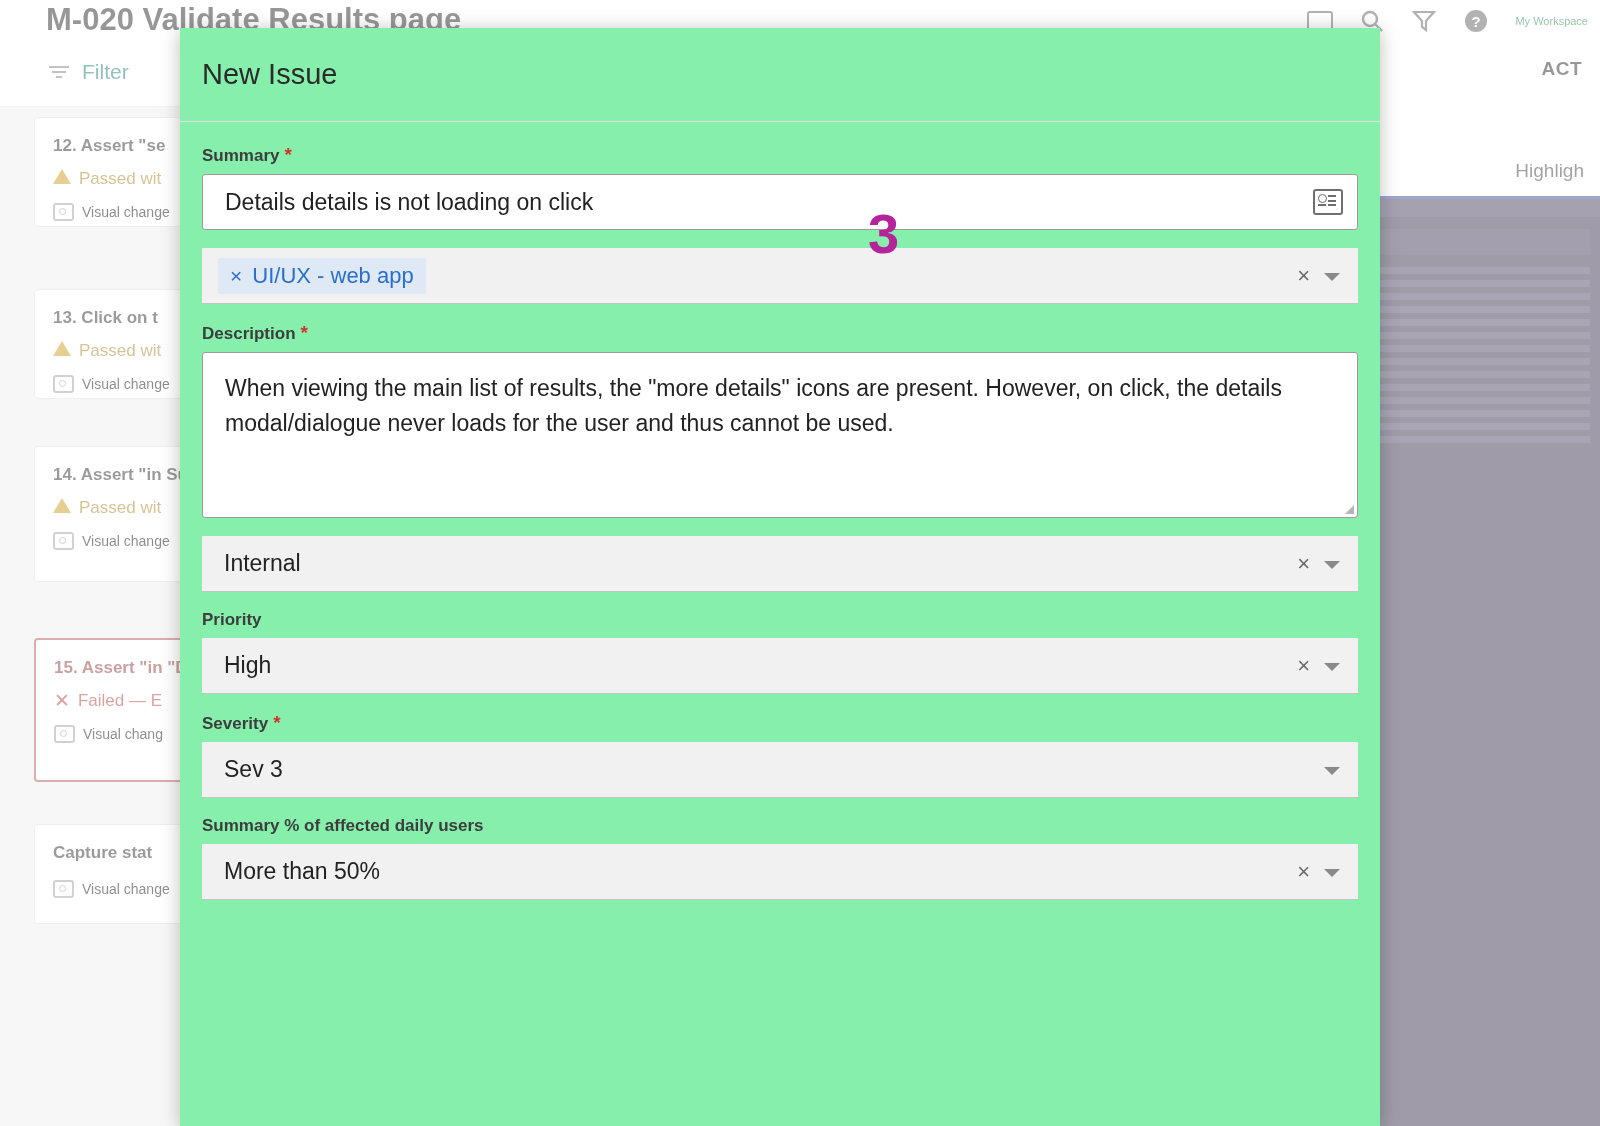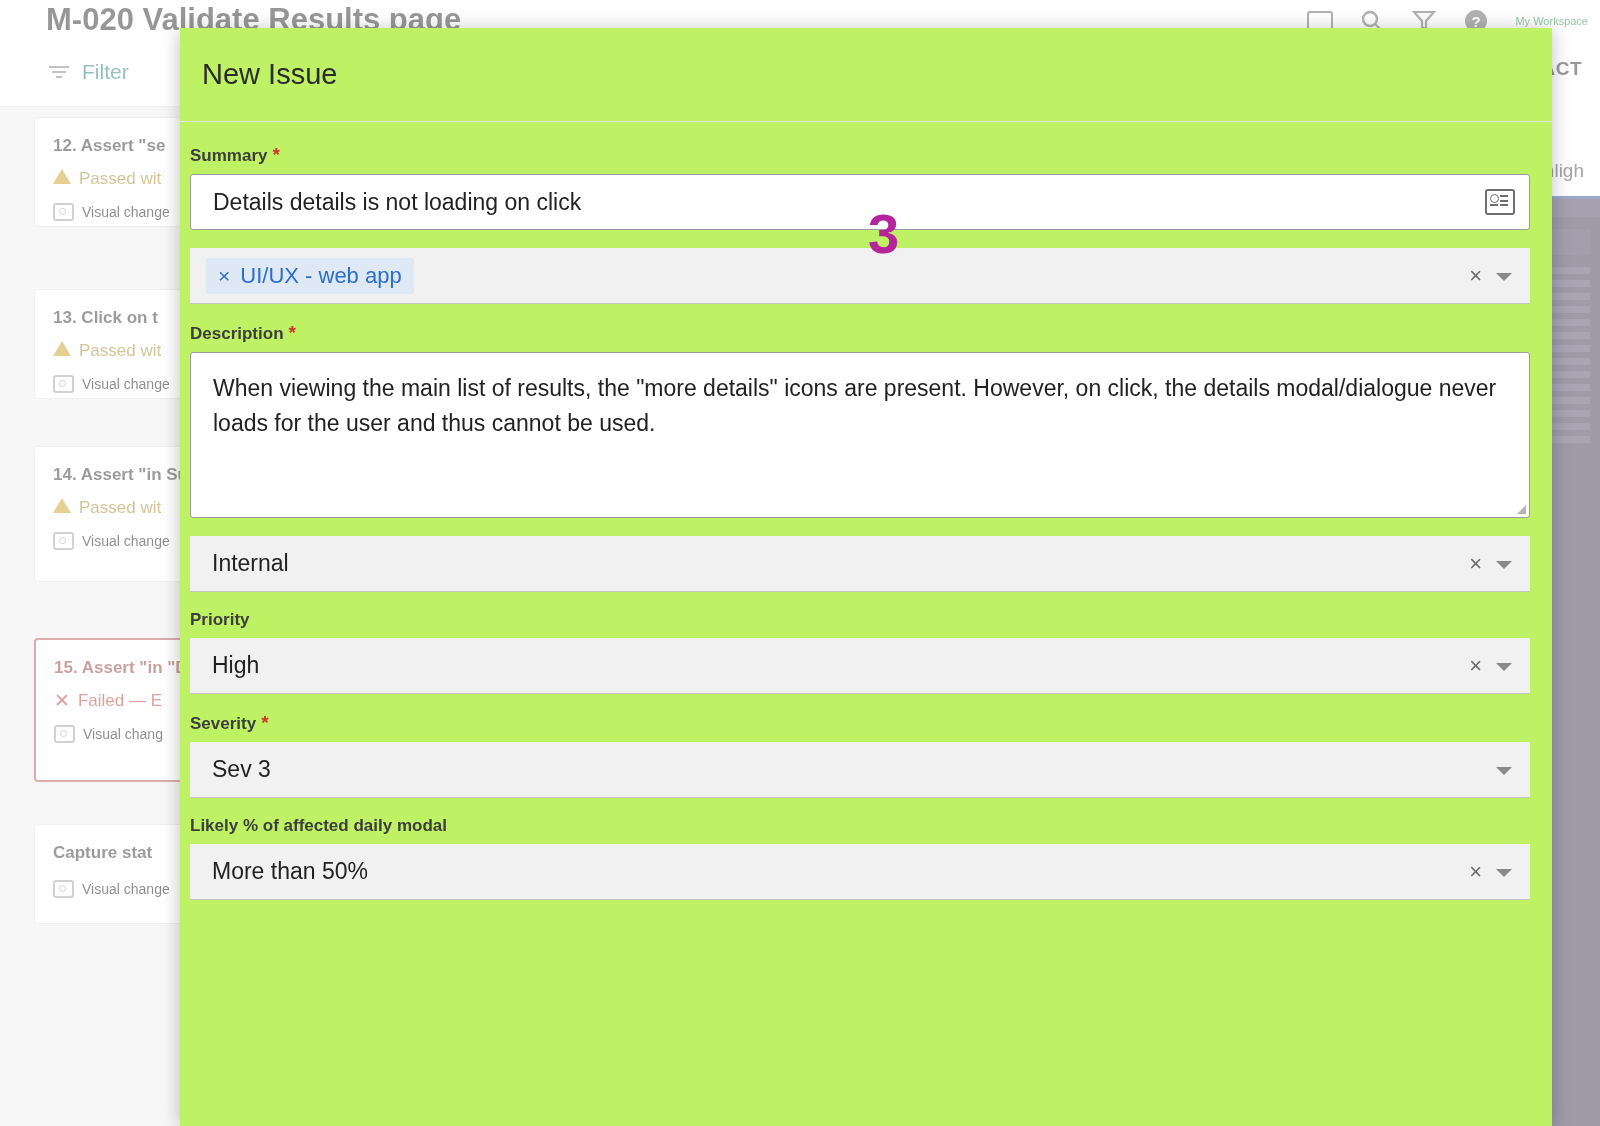--- a/index.html
+++ b/index.html
@@ -196,40 +196,40 @@
   
   #scrim {
     position: absolute;
     inset: 0;
     background: rgba(255,255,255,0.55);
   }
   #modal {
     position: absolute;
     left: 180px;
     top: 28px;
-    width: 1372px;
+    width: 1200px;
     height: 1098px;
-    background: #bef264;
+    background: #86efac;
     box-shadow: 0 2px 18px rgba(0,0,0,0.25);
     overflow: hidden;
   }
   #modal-header {
     height: 94px;
     border-bottom: 1px solid #e2e2e2;
     display: flex;
     align-items: center;
     padding-left: 22px;
     box-sizing: border-box;
   }
   #modal-title {
     font-size: 29px;
     color: #2b2b2b;
   }
   #modal-body {
-    padding: 22px 22px 0 10px;
+    padding: 22px 22px 0 22px;
   }
   .field { margin-bottom: 18px; }
   .field-label {
     font-size: 17px;
     font-weight: bold;
     color: #3d3d3d;
     margin-bottom: 8px;
     display: flex;
     align-items: baseline;
     gap: 2px;
@@ -559,21 +559,21 @@
         <span class="req">*</span>
       </div>
       <div class="select-box">
         <span>Sev 3</span>
         <span class="caret"></span>
       </div>
     </div>
 
     <div class="field">
       <div class="field-label">
-        <span>Likely % of affected daily modal</span>
+        <span>Summary % of affected daily users</span>
       </div>
       <div class="select-box">
         <span>More than 50%</span>
         <span class="select-clear">×</span>
         <span class="caret"></span>
       </div>
     </div>
 
   </div>
 

